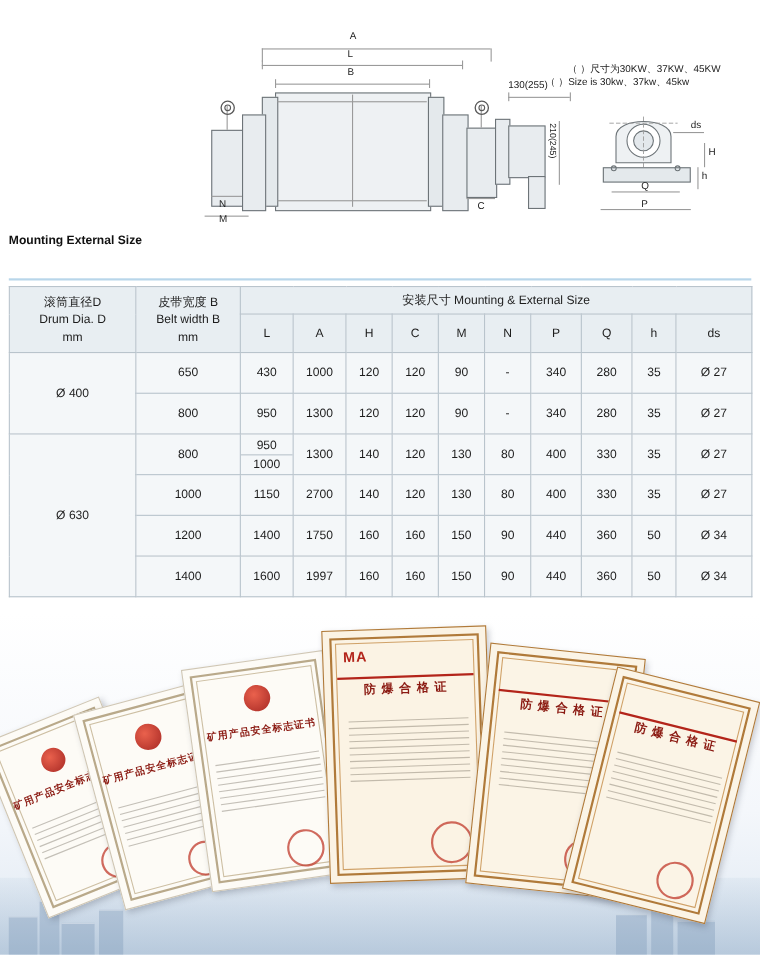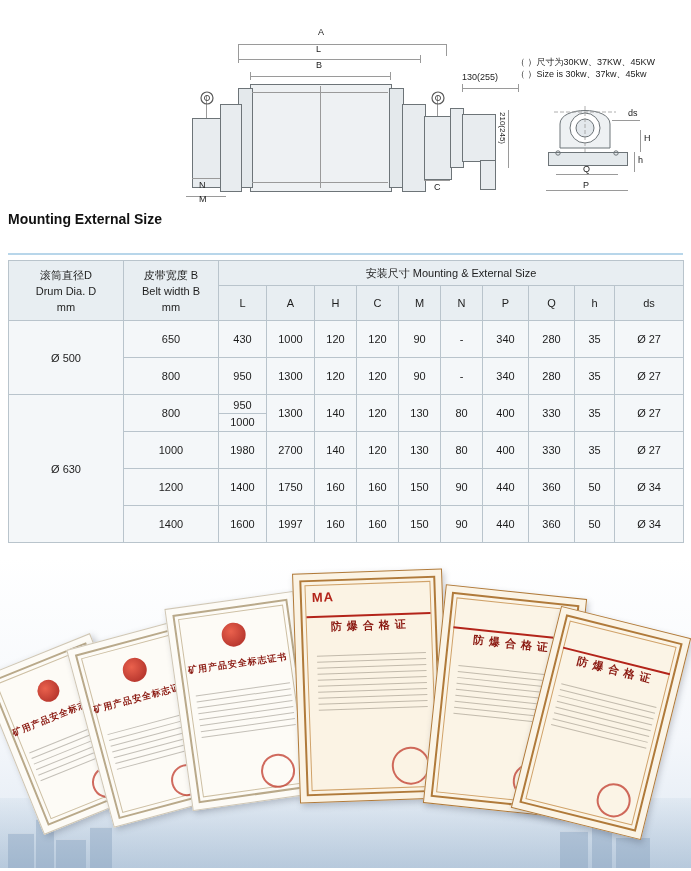--- a/index.html
+++ b/index.html
@@ -72,21 +72,21 @@
     padding: 0 8px;
     height: 46px;
   }
   .heading-cn {
     font-size: 15px;
     color: #1565b0;
     font-weight: bold;
     line-height: 19px;
   }
   .heading-en {
-    font-size: 14px;
+    font-size: 11px;
     color: #111111;
     font-weight: bold;
     line-height: 18px;
   }
   .heading-rule {
     position: absolute;
     left: 8px;
     right: 8px;
     bottom: 1px;
     height: 2px;
@@ -298,21 +298,21 @@
 
     <div class="thin-h" style="left:462px; top:88px; width:56px;"></div>
     <div class="thin-v" style="left:462px; top:84px; height:8px;"></div>
     <div class="thin-v" style="left:518px; top:84px; height:8px;"></div>
     <div class="dim-label" style="left:462px; top:72px;">130(255)</div>
 
     <div class="thin-v" style="left:508px; top:110px; height:58px;"></div>
     <div class="dim-label" style="left:498px; top:112px; writing-mode:vertical-rl; font-size:8px;">210(245)</div>
 
     <div class="dwg-note" style="left:516px; top:56px;">（ ）尺寸为30KW、37KW、45KW</div>
-    <div class="dwg-note" style="left:516px; top:68px;">（ ）Size is 30kw、37kw、45kw</div>
+    <div class="dwg-note" style="left:496px; top:68px;">（ ）Size is 30kw、37kw、45kw</div>
 
     <svg style="position:absolute; left:540px; top:88px;" width="90" height="76">
       <path d="M20,60 L20,36 C20,18 70,18 70,36 L70,60 Z" fill="#eef1f3" stroke="#6d7478" stroke-width="1"></path>
       <circle cx="45" cy="40" r="15" fill="#ffffff" stroke="#6d7478" stroke-width="1"></circle>
       <circle cx="45" cy="40" r="9" fill="#e3e8ec" stroke="#6d7478" stroke-width="1"></circle>
       <line x1="45" y1="18" x2="45" y2="70" stroke="#9a9a9a" stroke-width="0.8" stroke-dasharray="4 2"></line>
       <line x1="14" y1="24" x2="76" y2="24" stroke="#9a9a9a" stroke-width="0.8" stroke-dasharray="4 2"></line>
     </svg>
     <div class="drum-cap" style="left:548px; top:152px; width:78px; height:12px;"></div>
     <svg style="position:absolute; left:552px; top:148px;" width="70" height="10">
@@ -380,21 +380,21 @@
           <th class="hdr-sub">N</th>
           <th class="hdr-sub">P</th>
           <th class="hdr-sub">Q</th>
           <th class="hdr-sub">h</th>
           <th class="hdr-sub">ds</th>
         </tr>
       </thead>
       <tbody>
 
         <tr>
-          <td class="diam" rowspan="2">Ø 500</td>
+          <td class="diam" rowspan="2">Ø 400</td>
           <td>650</td>
           <td>430</td>
           <td>1000</td>
           <td>120</td>
           <td>120</td>
           <td>90</td>
           <td>-</td>
           <td>340</td>
           <td>280</td>
           <td>35</td>
@@ -426,21 +426,21 @@
           <td>120</td>
           <td>130</td>
           <td>80</td>
           <td>400</td>
           <td>330</td>
           <td>35</td>
           <td>Ø 27</td>
         </tr>
         <tr>
           <td>1000</td>
-          <td>1980</td>
+          <td>1150</td>
           <td>2700</td>
           <td>140</td>
           <td>120</td>
           <td>130</td>
           <td>80</td>
           <td>400</td>
           <td>330</td>
           <td>35</td>
           <td>Ø 27</td>
         </tr>

